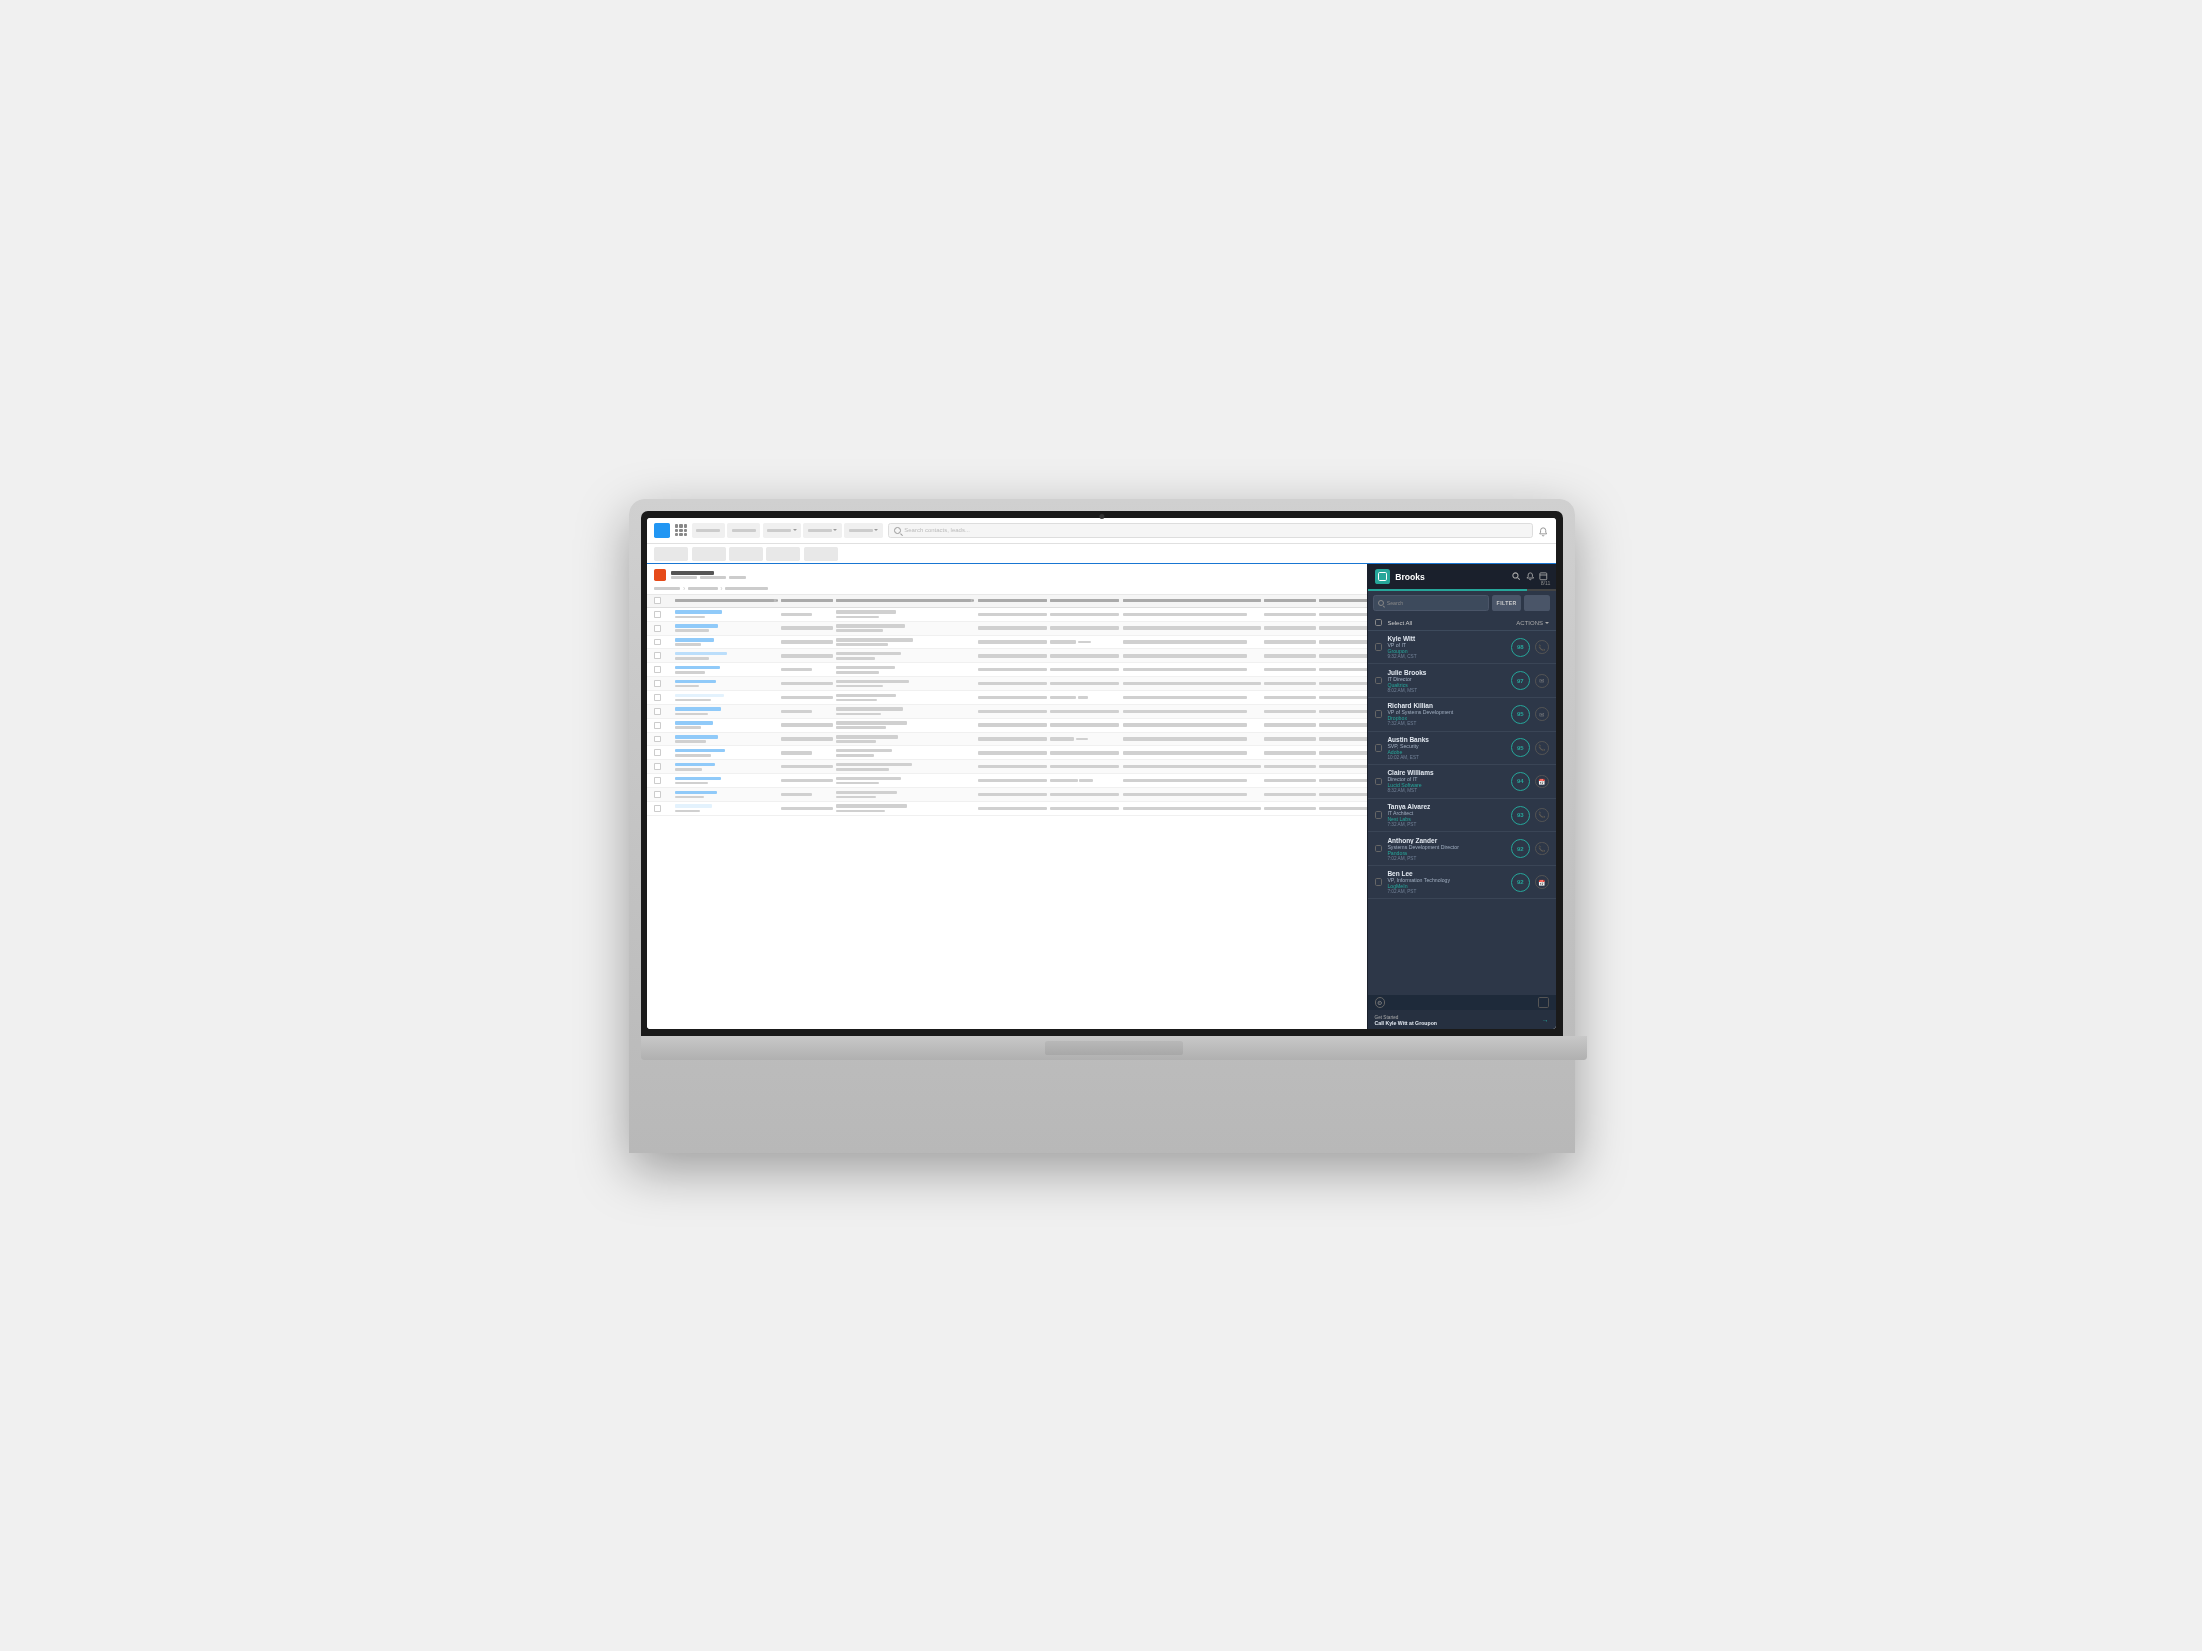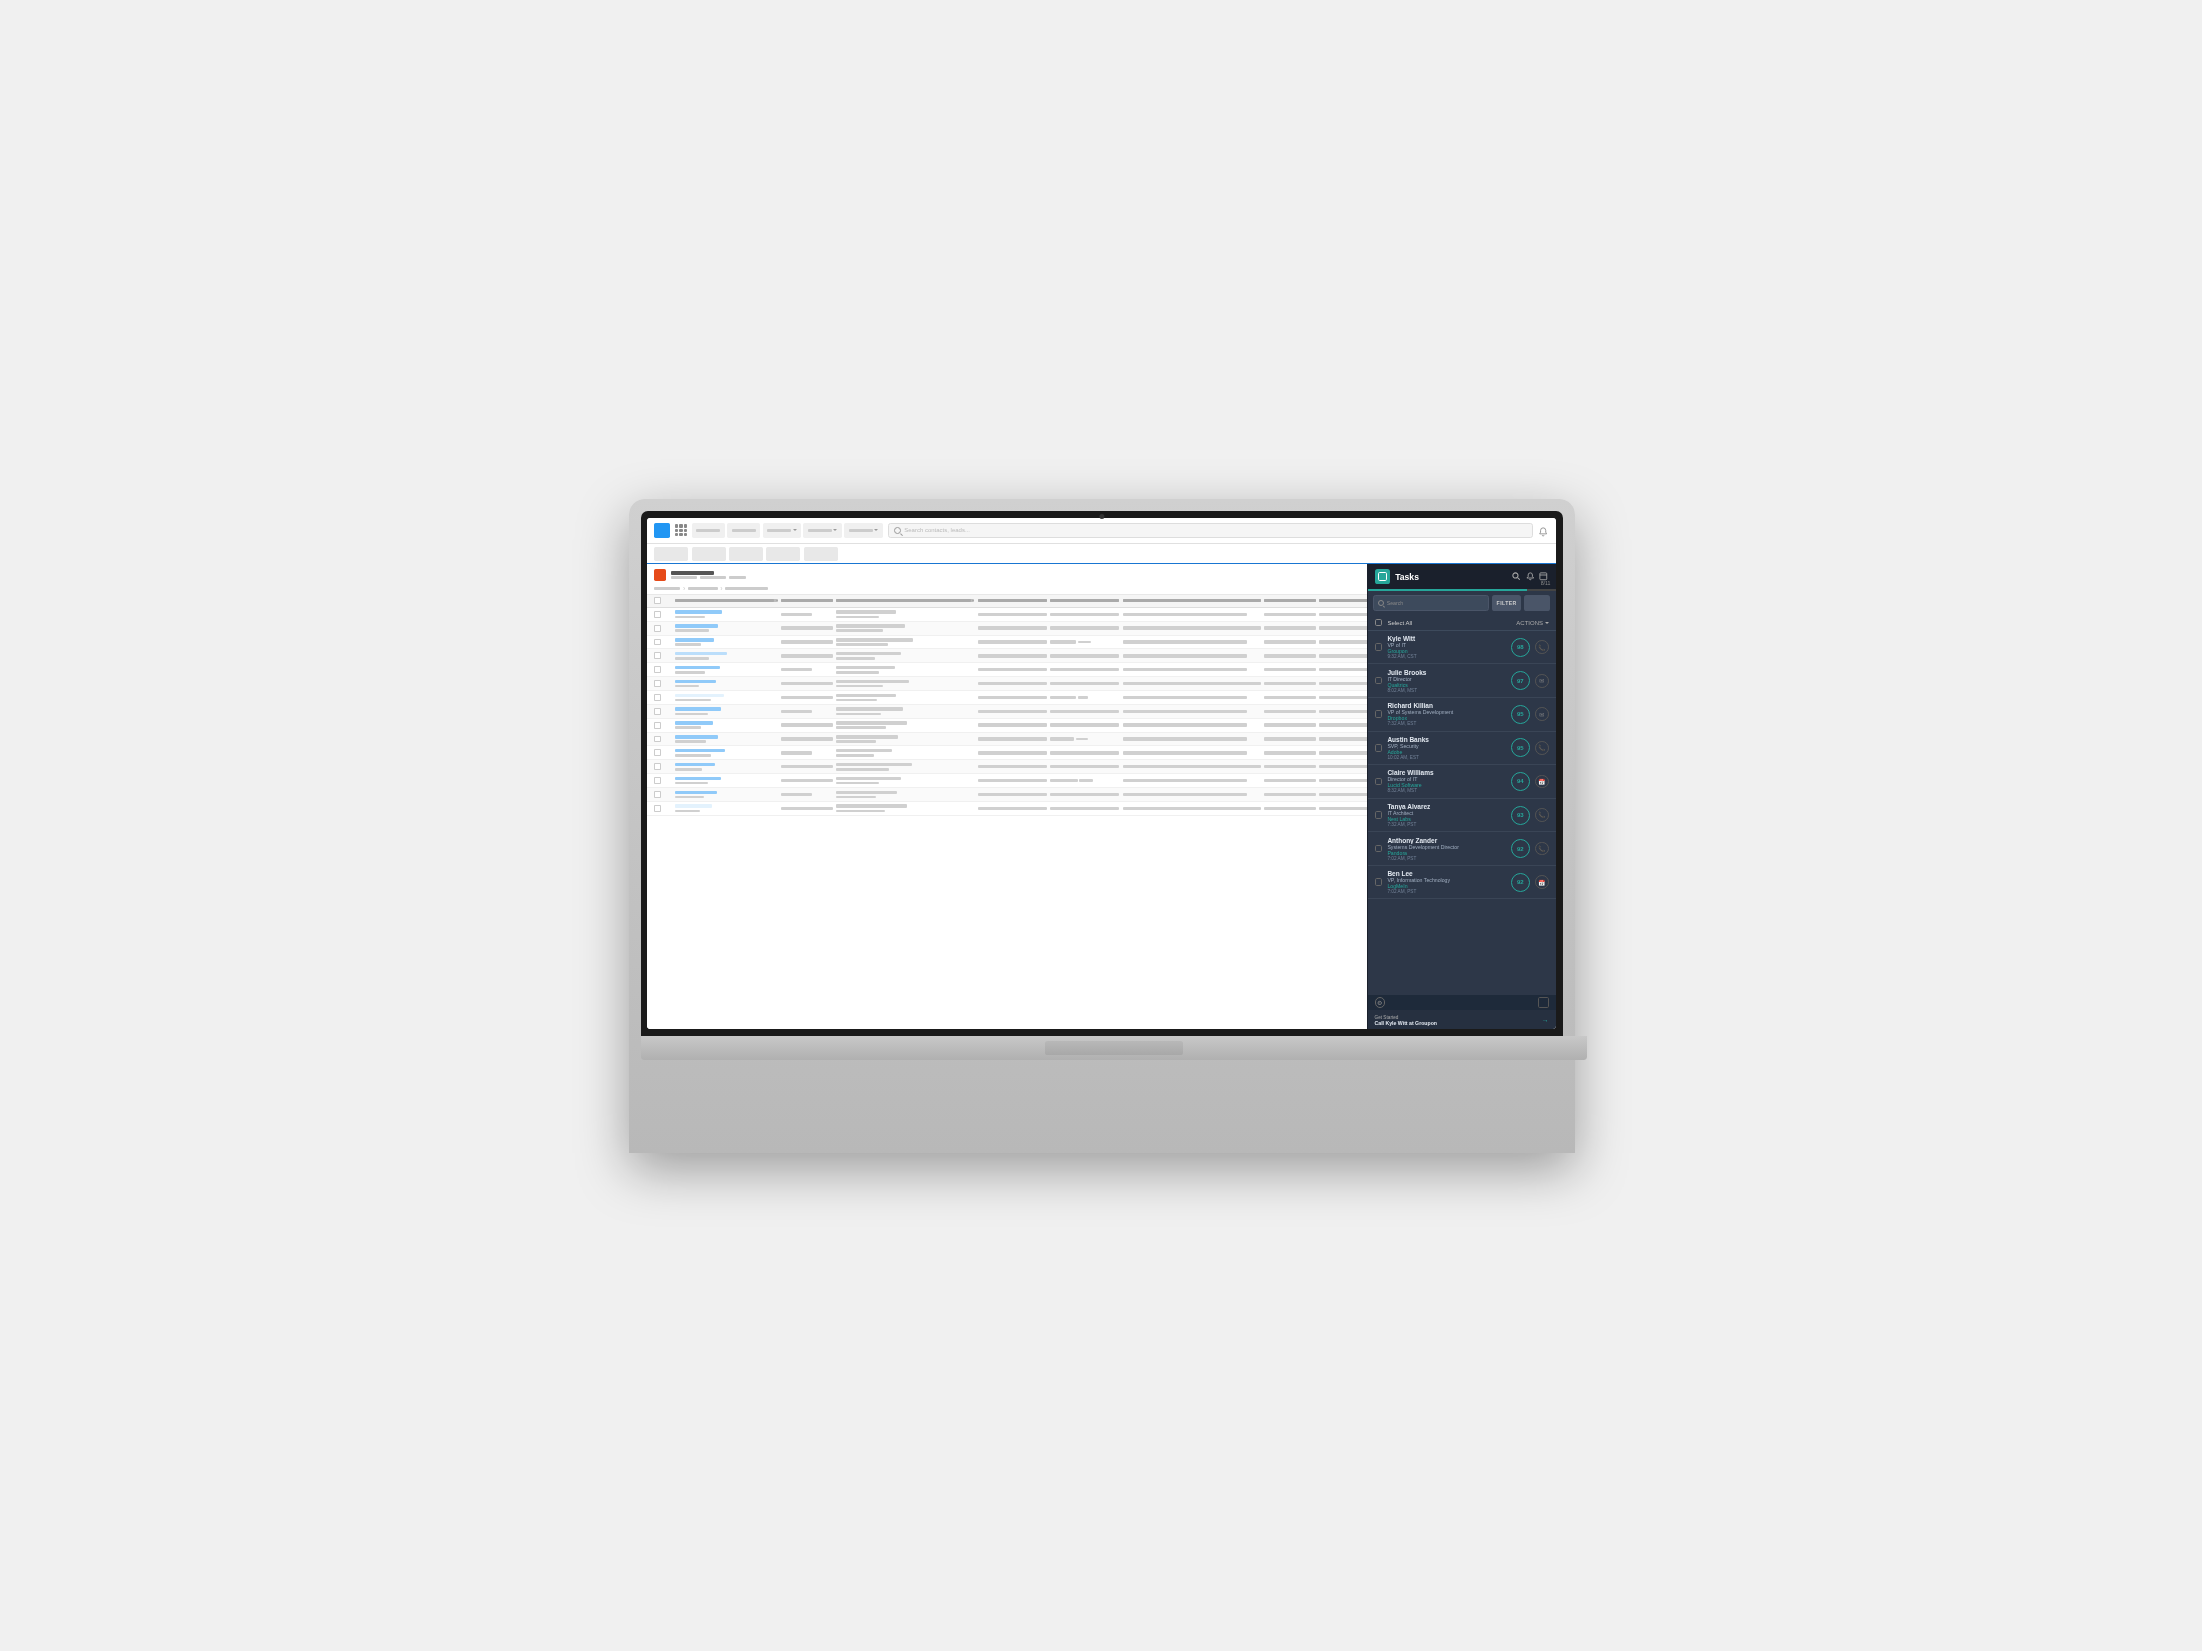--- a/index.html
+++ b/index.html
@@ -1121,21 +1121,21 @@
               </div>
             </div>
           </div>
 
           <div class="tasks-panel">
 
             <div class="tasks-header">
               <div class="tasks-logo">
                 <div class="tasks-logo-inner"></div>
               </div>
-              <span class="tasks-title">Tasks</span>
+              <span class="tasks-title">Brooks</span>
               <div class="tasks-icons">
                 <div class="tasks-icon">
                   <svg width="8.6" height="8.6" viewBox="0 0 10 10">
                     <circle cx="4" cy="4" r="3" stroke="#aaa" stroke-width="1.2" fill="none"></circle>
                     <line x1="6.5" y1="6.5" x2="9" y2="9" stroke="#aaa" stroke-width="1.2"></line>
                   </svg>
                 </div>
                 <div class="tasks-icon">
                   <svg width="8.6" height="8.6" viewBox="0 0 10 10">
                     <path d="M5 1a2.5 2.5 0 0 1 2.5 2.5v2L9 7H1l1.5-1.5V3.5A2.5 2.5 0 0 1 5 1z" stroke="#aaa" stroke-width="1" fill="none"></path>

